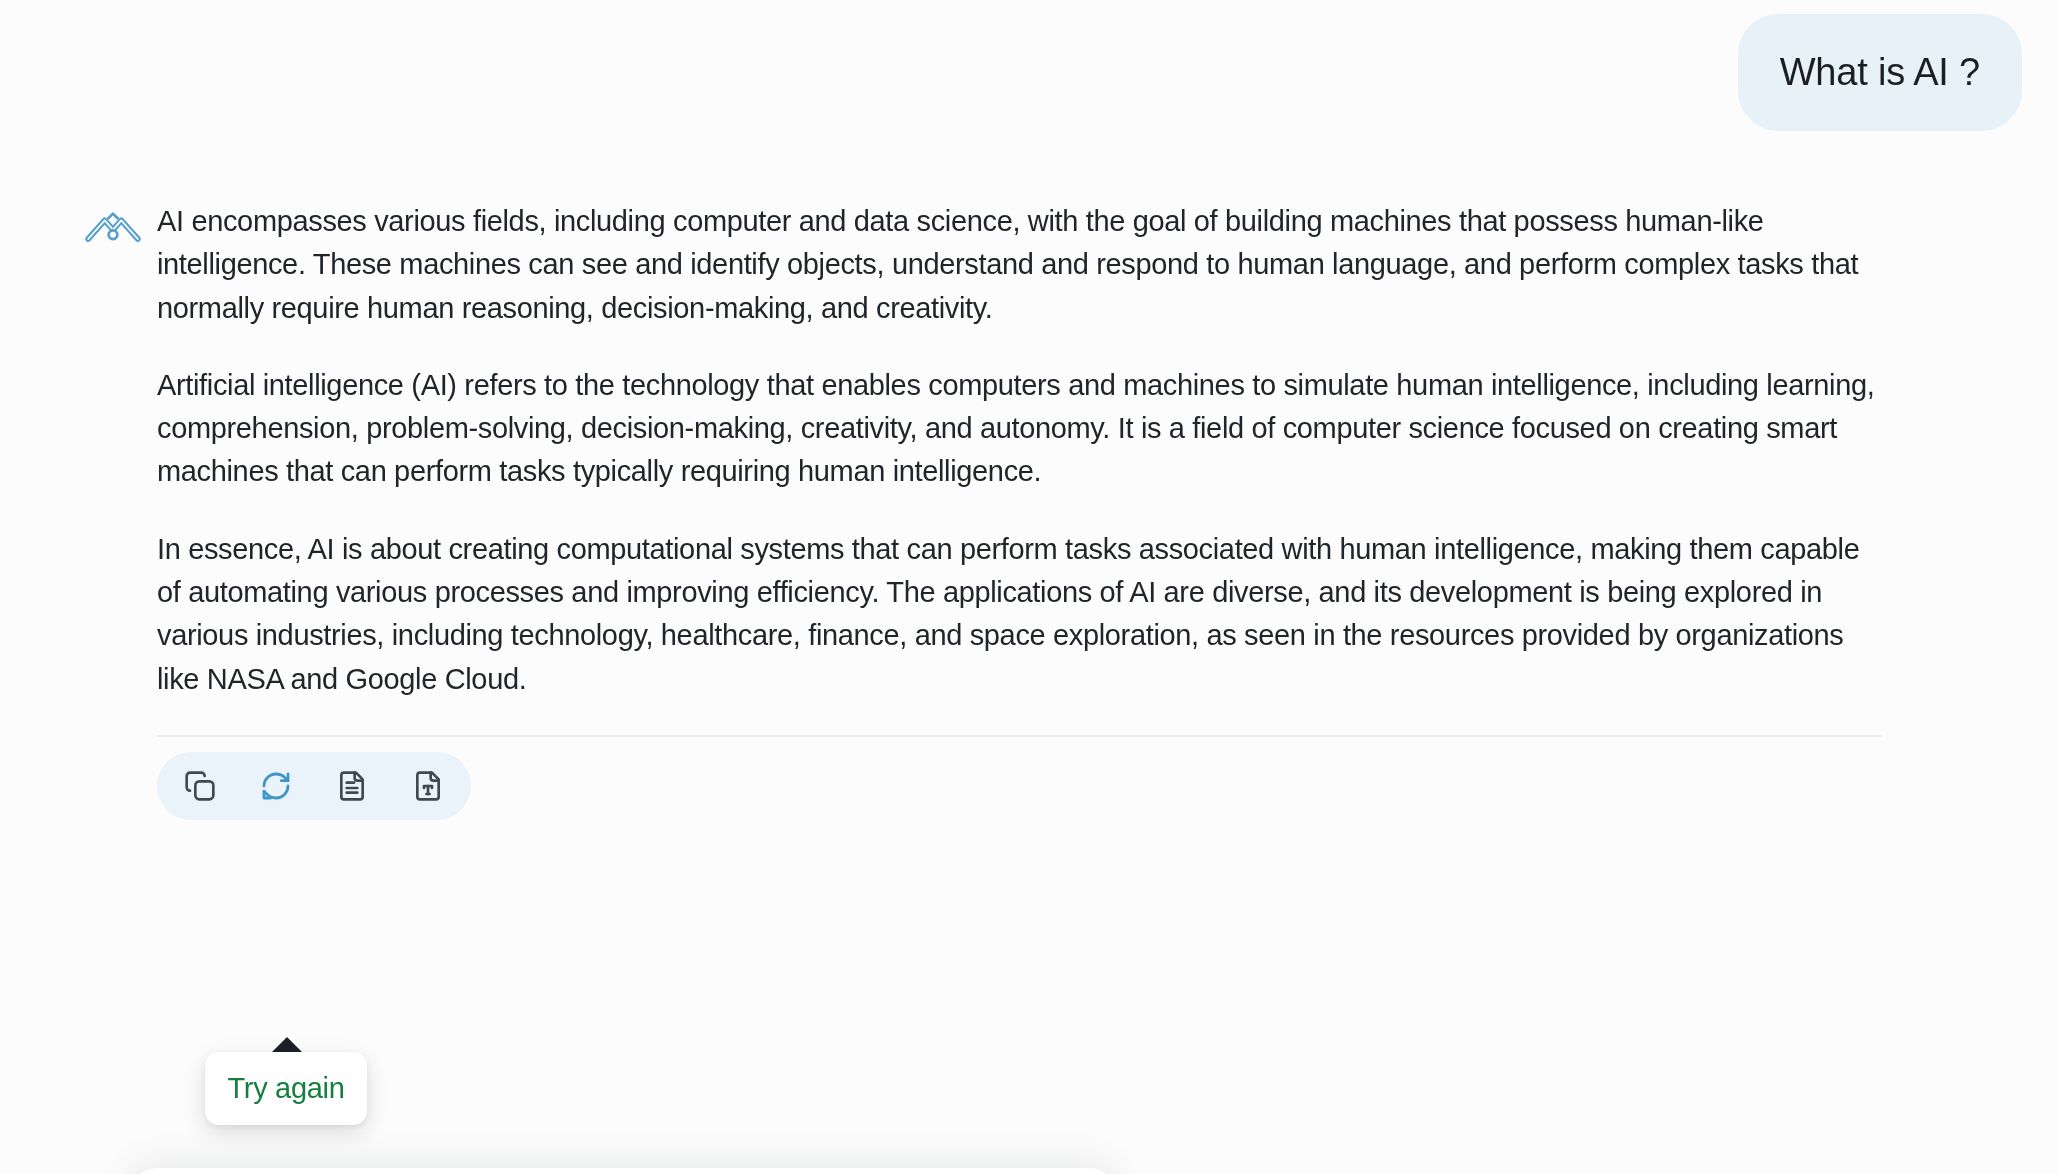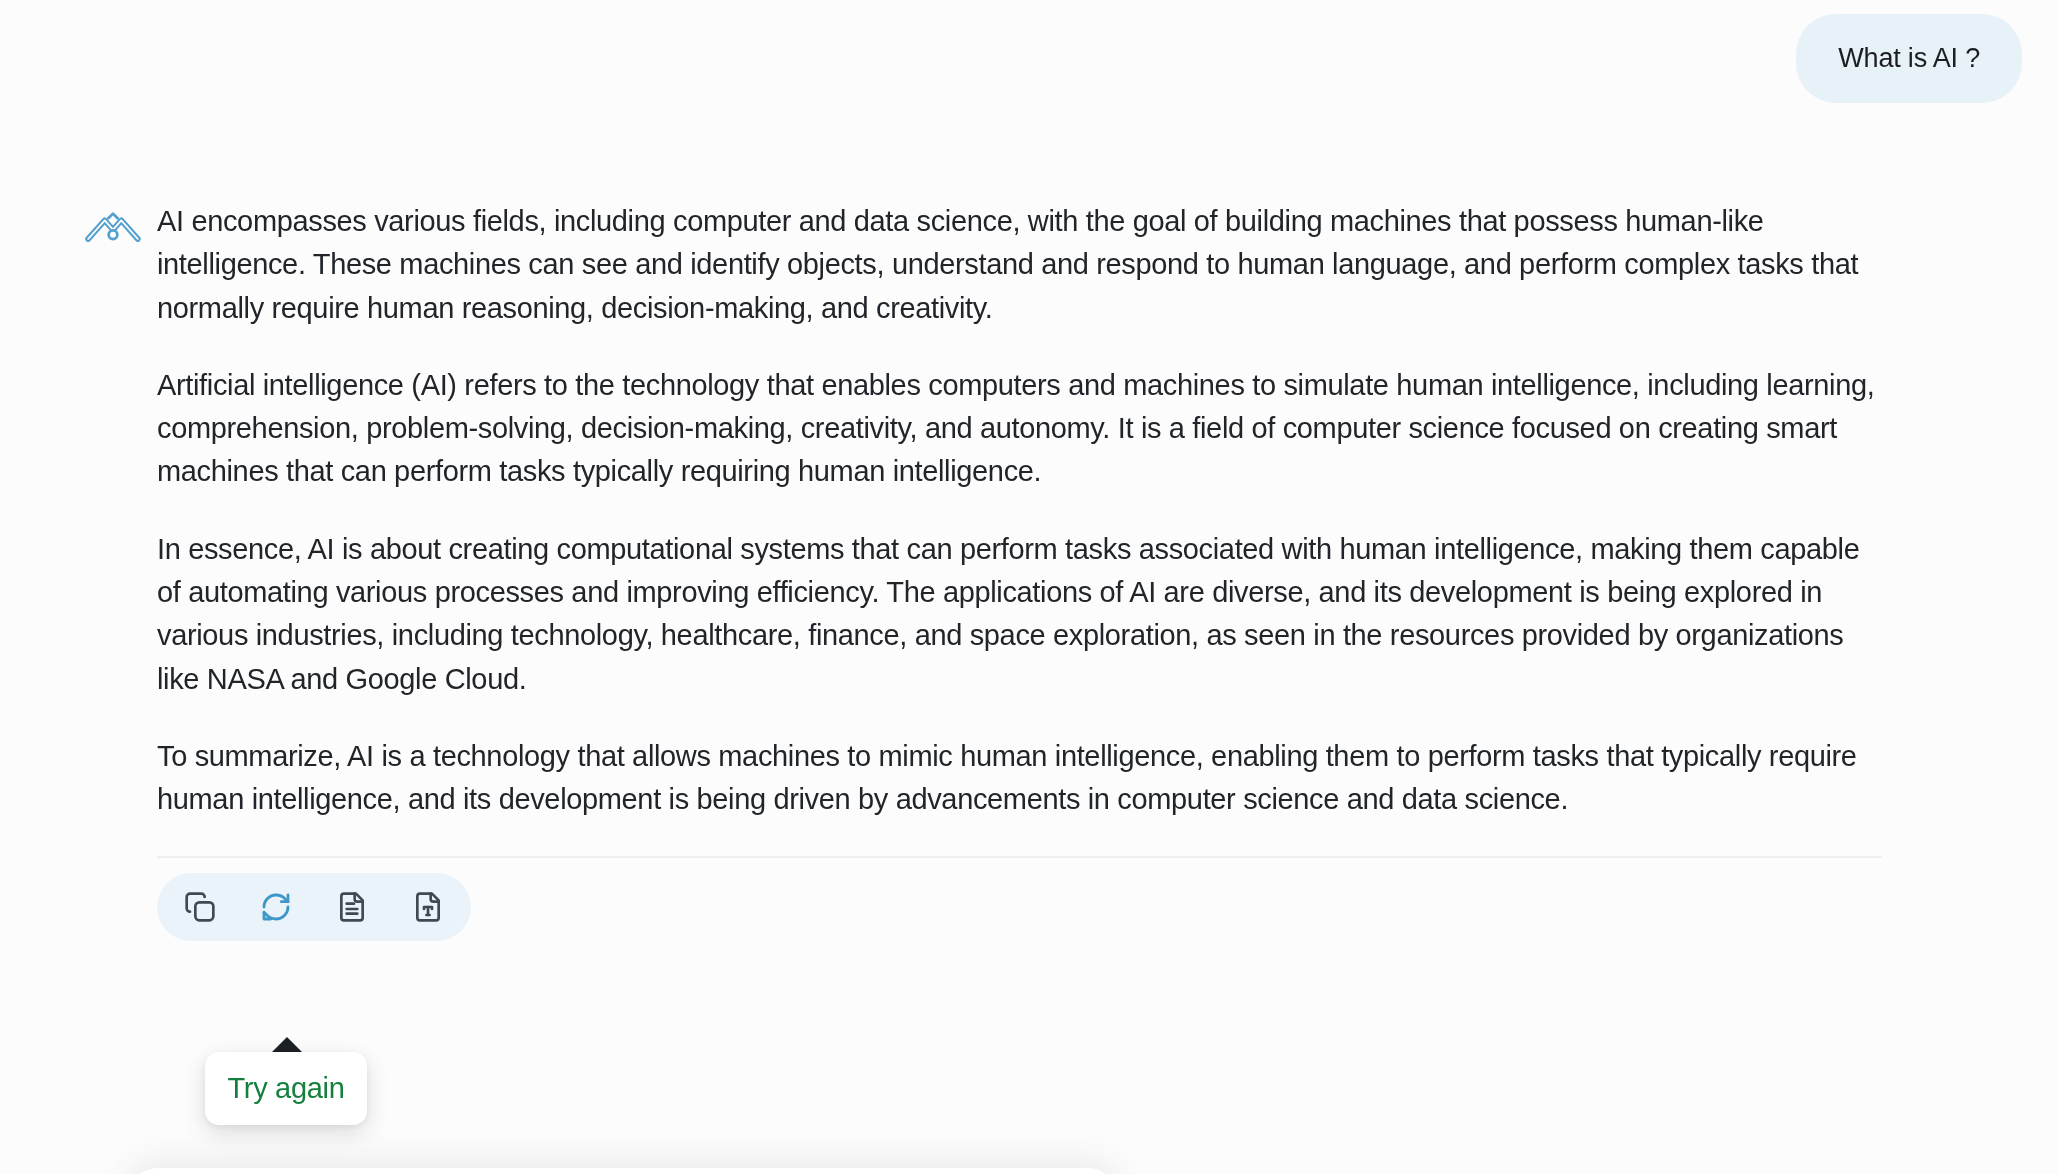--- a/index.html
+++ b/index.html
@@ -9,26 +9,26 @@
     overflow:hidden;
     background:#fcfcfc;
     font-family:"Liberation Sans", sans-serif;
     color:#212529;
   }
 
   
   .user-bubble {
     position:absolute;
     top:14px; right:36px;
-    height:89px;
+    height:117px;
     display:flex; align-items:center;
     padding:0 42px;
     background:#e7f1f8;
     border-radius:40px;
-    font-size:27px;
+    font-size:38px;
     color:#1b1f24;
     letter-spacing:-0.2px;
   }
 
   
   .assistant-logo {
     position:absolute;
     left:84px; top:211px;
     width:58px; height:36px;
   }
@@ -118,21 +118,20 @@
       <path d="M52 27 L36 9 L28.5 17.5" stroke="#ffffff" stroke-width="1.7" stroke-linecap="round" stroke-linejoin="round"></path>
       <path d="M23.5 7 L28 2.5 L32.5 7" stroke="#539fce" stroke-width="2.6" stroke-linecap="round" stroke-linejoin="round"></path>
       <circle cx="28" cy="23" r="4.2" stroke="#539fce" stroke-width="2.6" fill="#fcfcfc"></circle>
     </svg>
   </span>
 
   <div class="assistant-content">
     <p>AI encompasses various fields, including computer and data science, with the goal of building machines that possess human-like intelligence. These machines can see and identify objects, understand and respond to human language, and perform complex tasks that normally require human reasoning, decision-making, and creativity.</p>
     <p>Artificial intelligence (AI) refers to the technology that enables computers and machines to simulate human intelligence, including learning, comprehension, problem-solving, decision-making, creativity, and autonomy. It is a field of computer science focused on creating smart machines that can perform tasks typically requiring human intelligence.</p>
     <p>In essence, AI is about creating computational systems that can perform tasks associated with human intelligence, making them capable of automating various processes and improving efficiency. The applications of AI are diverse, and its development is being explored in various industries, including technology, healthcare, finance, and space exploration, as seen in the resources provided by organizations like NASA and Google Cloud.</p>
-    <p>To summarize, AI is a technology that allows machines to mimic human intelligence, enabling them to perform tasks that typically require human intelligence, and its development is being driven by advancements in computer science and data science.</p>
 
     <hr class="message-divider">
 
     <div class="toolbar">
 
       <button class="icon-btn">
         <svg viewBox="0 0 24 24" fill="none" stroke="#3e4954" stroke-width="2" stroke-linecap="round" stroke-linejoin="round">
           <rect x="8.5" y="8.5" width="13.5" height="13.5" rx="3"></rect>
           <path d="M4.5 15.5 A 2.5 2.5 0 0 1 2 13 V4.5 A 2.5 2.5 0 0 1 4.5 2 H13 A 2.5 2.5 0 0 1 15.5 4.5"></path>
         </svg>

